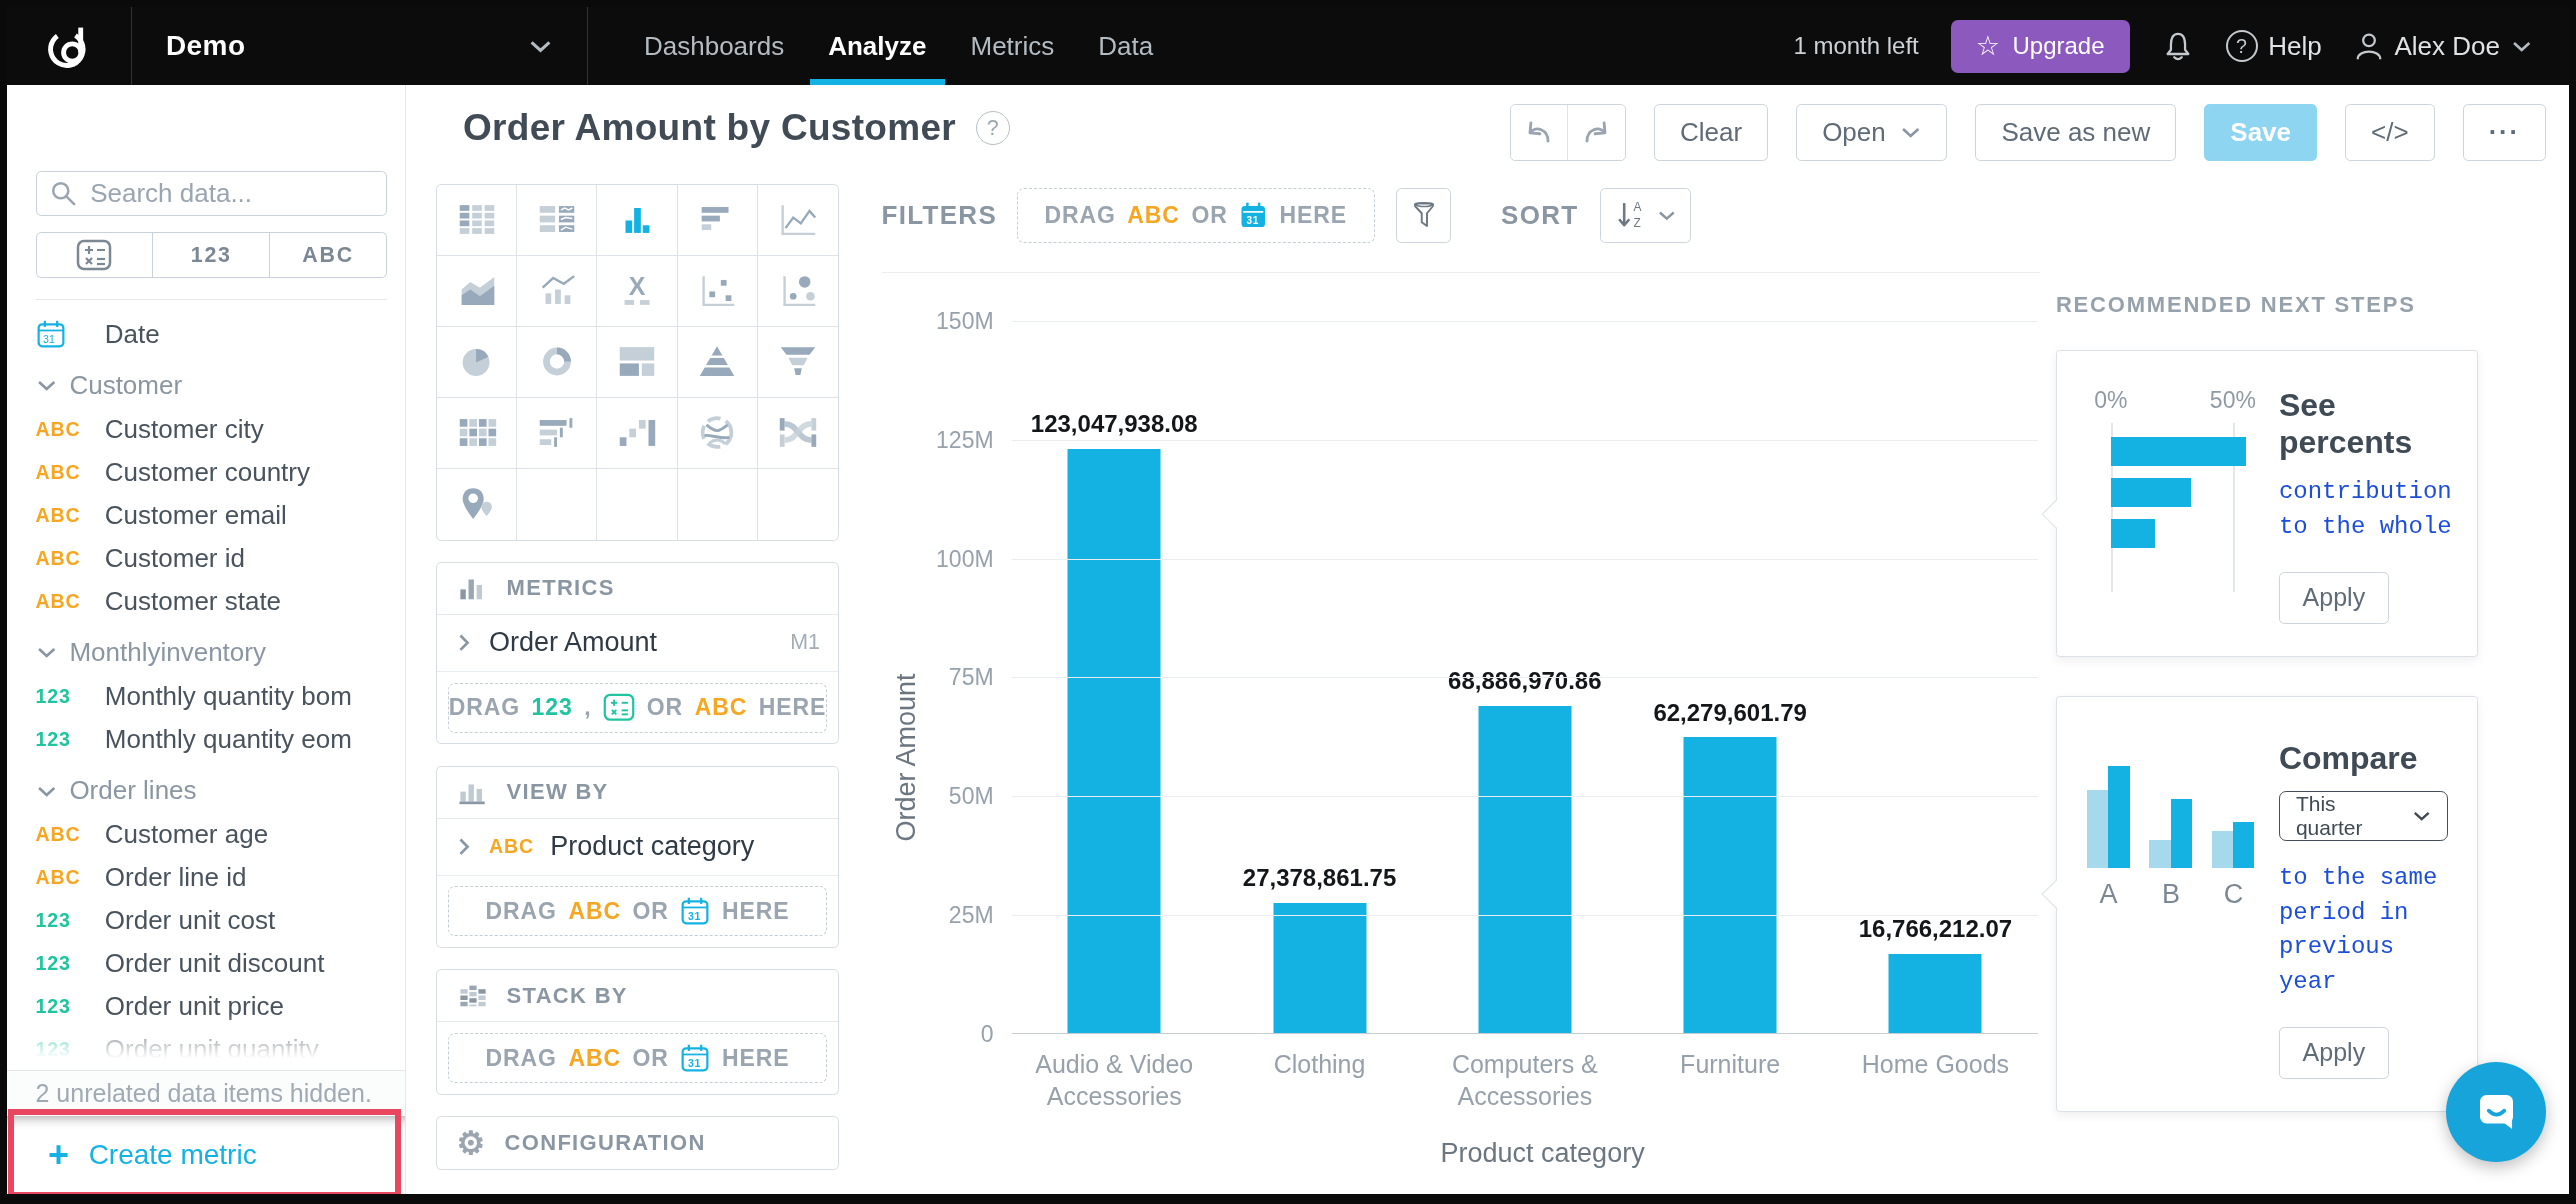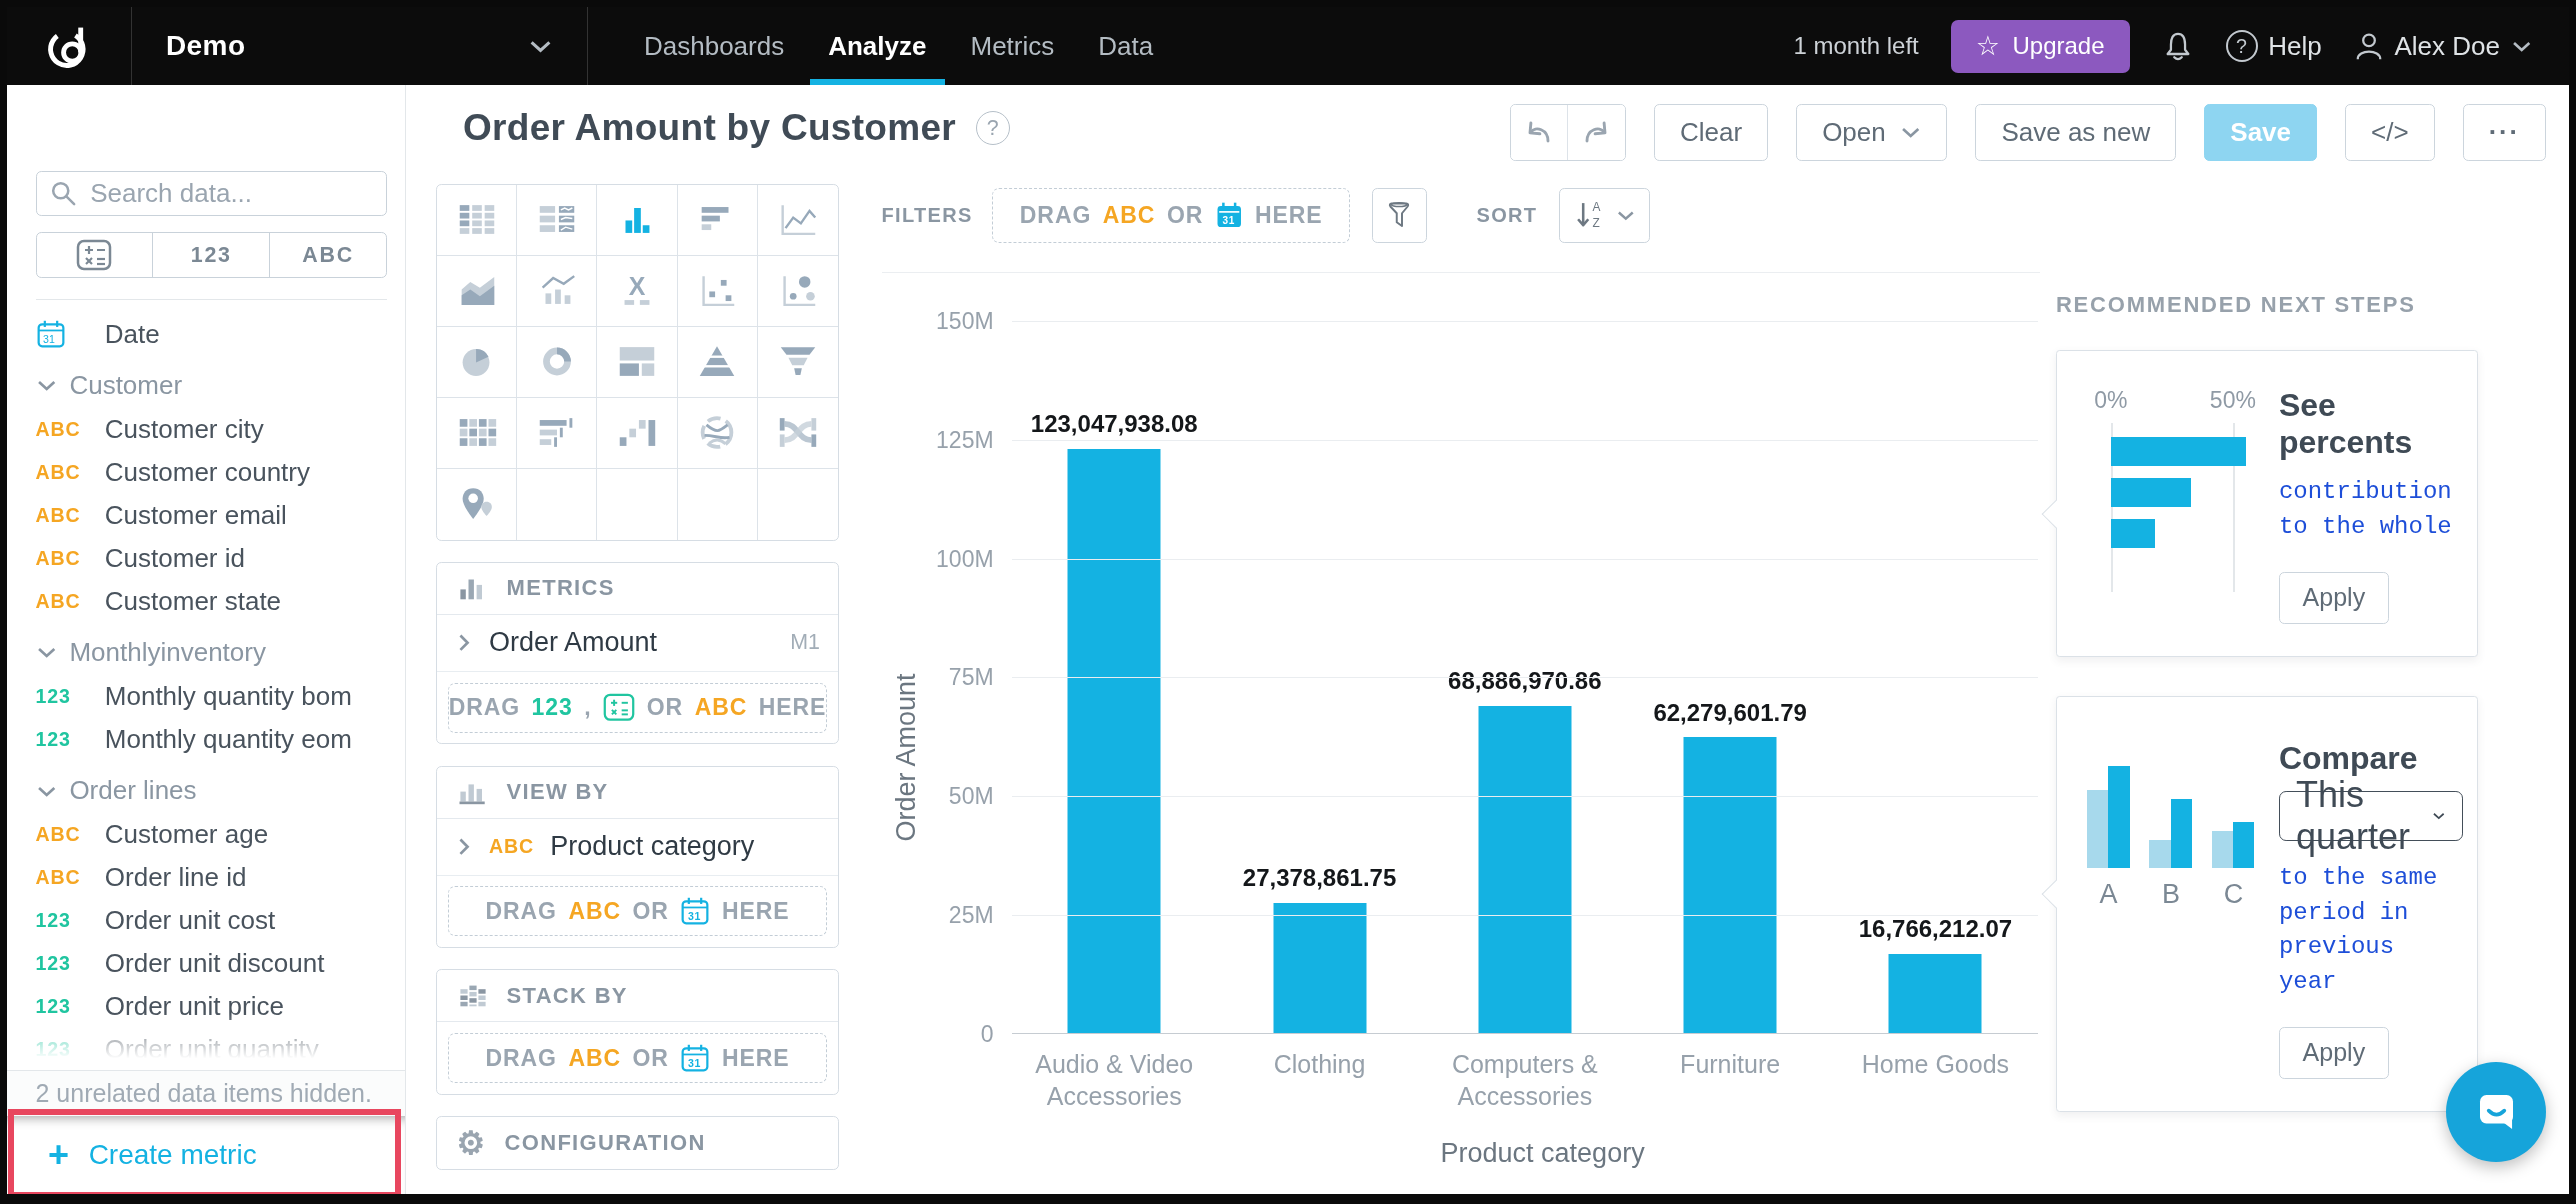--- a/index.html
+++ b/index.html
@@ -92,21 +92,21 @@
             background:#fff; display:flex; align-items:center; justify-content:center; gap:14.3px;
             font-size:26px; color:#5f6b76; cursor:pointer; }
   .undo-group { display:flex; border:0.9px solid #ccd5dd; border-radius:5.3px; overflow:hidden; height:57px; }
   .undo-group > div { width:57px; display:flex; align-items:center; justify-content:center; cursor:pointer; background:#fff; }
   .undo-group > div:first-child { border-right:0.9px solid #dde3e9; }
   .save-btn { background:#8ed5f1; border-color:#8ed5f1; color:#fff; font-weight:bold;margin-top:8px; }
 
   
   .filters-row { flex:0 0 98px; display:flex; align-items:center; padding-bottom:16px; margin-top:3.6px;
                  border-bottom:0.9px solid #ebeef1; margin-right:10.7px; }
-  .bar-label { font-size:20px; font-weight:bold; letter-spacing:1.3px; color:#8a96a2; }
+  .bar-label { font-size:26px; font-weight:bold; letter-spacing:1.3px; color:#8a96a2; }
   .filter-drop { width:358px; height:55px; border:1.8px dashed #c3cdd6; border-radius:7.1px; margin-left:19.6px;
                  display:flex; align-items:center; justify-content:center; gap:11.6px;
                  font-size:23px; font-weight:bold; letter-spacing:0.9px; color:#9aa5b0; }
   .funnel-btn { width:55px; height:55px; border:0.9px solid #ccd5dd; border-radius:5.3px; margin-left:21.4px;
                 display:flex; align-items:center; justify-content:center; cursor:pointer; background:#fff; }
   .sort-label { margin-left:50px; }
   .sort-btn { width:91px; height:55px; border:0.9px solid #ccd5dd; border-radius:5.3px; margin-left:21.4px;
               display:flex; align-items:center; justify-content:center; gap:9px; cursor:pointer; background:#fff; }
 
   
@@ -145,21 +145,21 @@
   .mini1 .mtick { position:absolute; top:0; transform:translateX(-50%); font-size:23px; color:#8f9aa5; }
   .mini1 .mbars { position:absolute; top:50px; left:24px; }
   .mini1 .mbar { height:28.5px; margin-bottom:12.5px; }
   .mini2 { width:169px; flex:0 0 169px; padding-top:21.4px; }
   .mini2 .groups { display:flex; align-items:flex-end; gap:19.6px; height:107px; }
   .mini2 .group { display:flex; align-items:flex-end; }
   .mini2 .mb { width:21.4px; }
   .mini2 .letters { display:flex; gap:19.6px; margin-top:10.7px; }
   .mini2 .letters span { width:43px; text-align:center; font-size:27px; color:#7b8894; }
   .period-select { display:inline-flex; align-items:center; gap:14.3px; height:50px; padding:0 16px;
-                   border:1.8px solid #434e59; border-radius:7.1px; font-size:36px; color:#3f4a55;
+                   border:1.8px solid #434e59; border-radius:7.1px; font-size:21px; color:#3f4a55;
                    margin-bottom:19.6px; cursor:pointer; background:#fff; }
 
   
   .chat-bubble { position:absolute; right:23px; bottom:32px; width:100px; height:100px; border-radius:50%;
                  background:#16a4da; display:flex; align-items:center; justify-content:center;
                  box-shadow:0 5.3px 16px rgba(0,0,0,.25); cursor:pointer; }
   svg { display:block; }
 </style>
 </head>
 <body>

